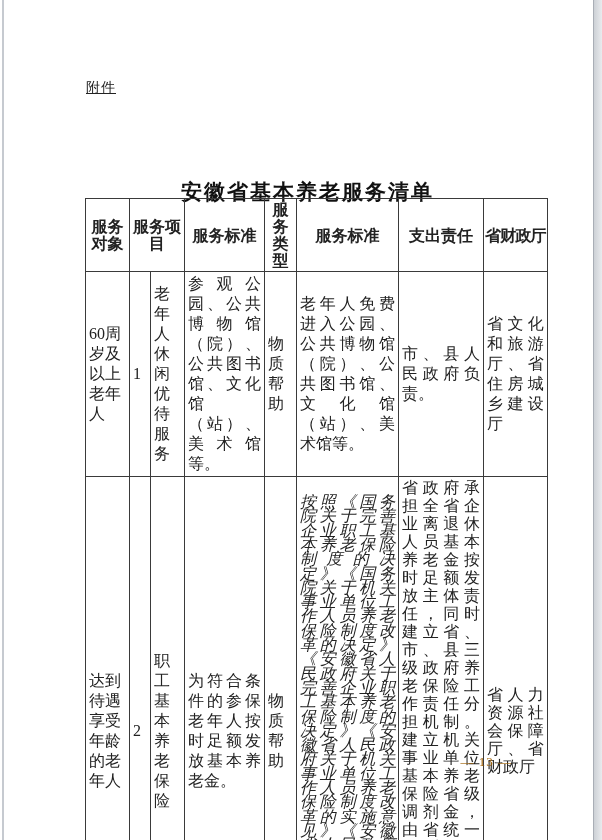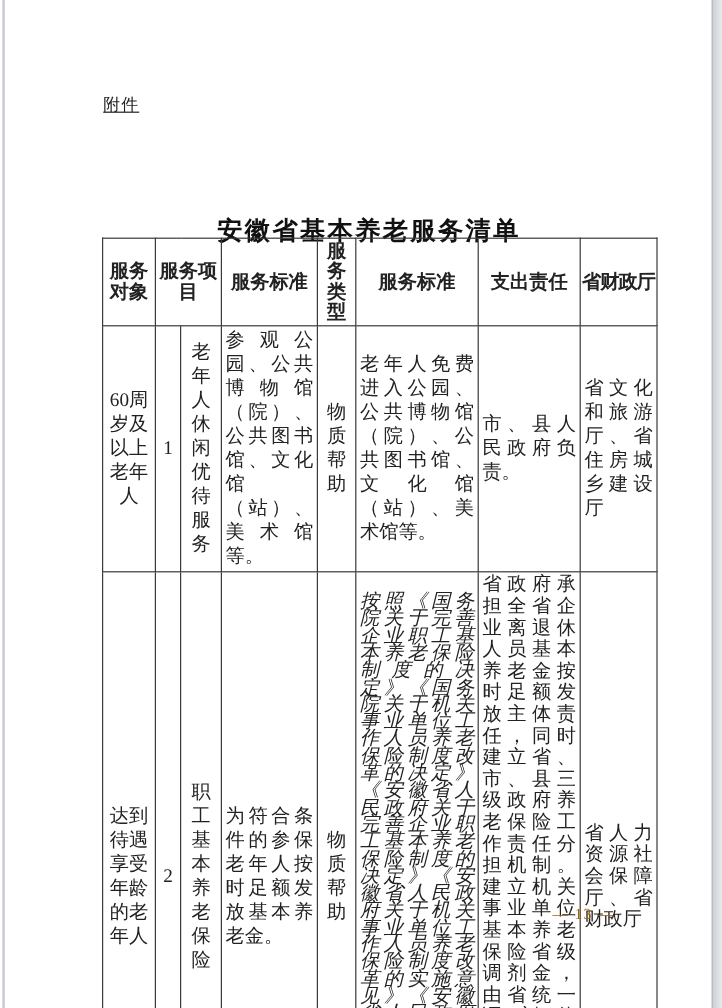--- a/index.html
+++ b/index.html
@@ -65,21 +65,21 @@
     text-align: center;
     line-height: 17px;
     height: 45px;
     padding: 2px 1px;
   }
   .th-pad-wide { padding: 2px 12px; }  
   .th-pad-med  { padding: 2px 5px; }   
   .th-tight    { letter-spacing: -0.8px; padding: 2px 0; white-space: nowrap; }
   .row-1 { height: 127px; }
   .row-2 { height: 367px; }
-  .c-center { text-align: center; line-height: 20px; }
+  .c-center { line-height: 20px; }
   .c-just   { text-align: justify; line-height: 20px; }
   .lh-tight { line-height: 14.3px; font-style: italic; }
   .lh-mid   { line-height: 18px; }
   .page-number {
     position: absolute;
     top: 754px;
     right: 90px;
     font-size: 13px;
     color: #a16207;
     letter-spacing: 1px;

